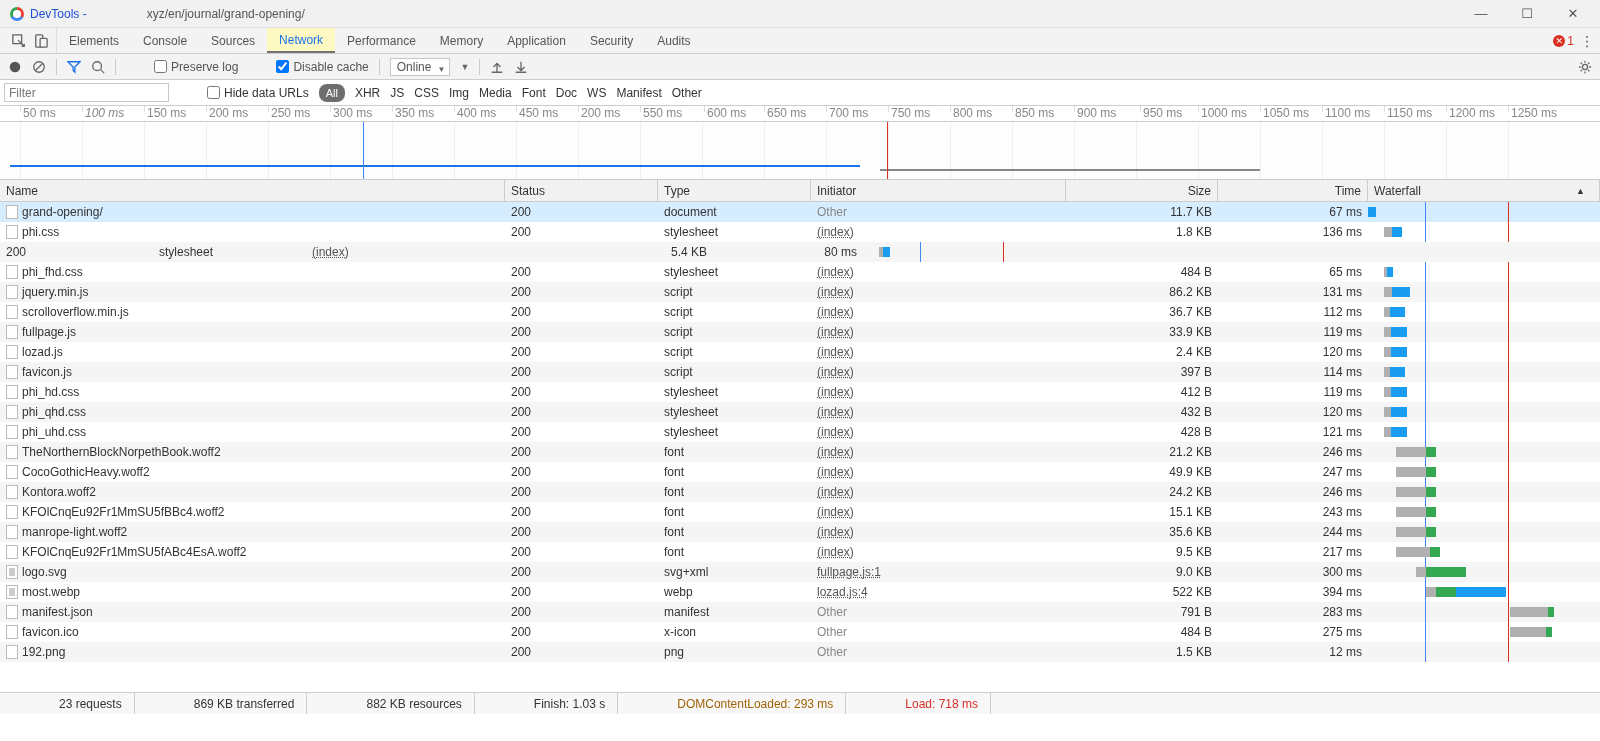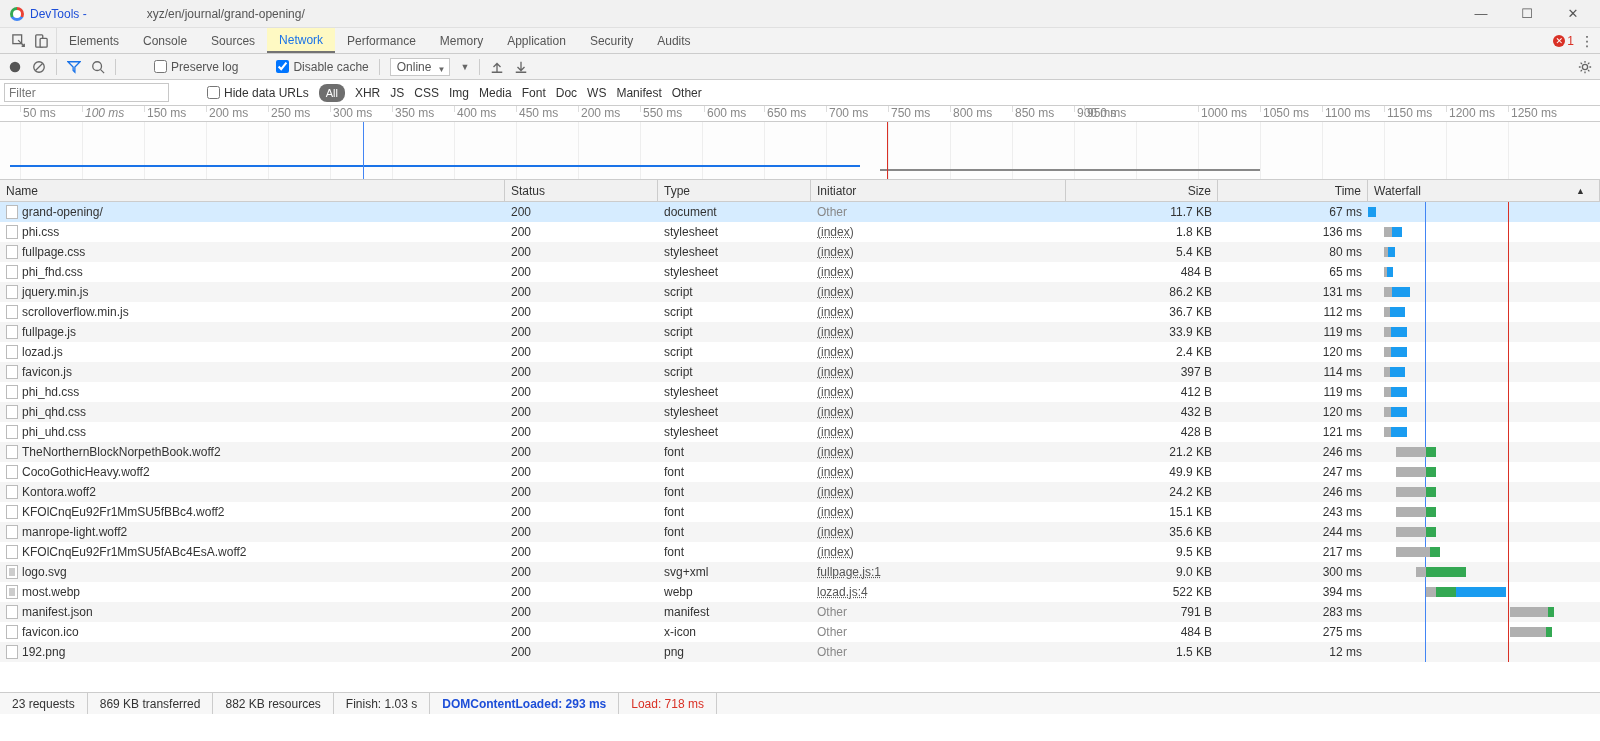--- a/index.html
+++ b/index.html
@@ -67,22 +67,22 @@
 .cell-time { width: 150px; justify-content: flex-end; }
 .cell-waterfall { flex: 1; position: relative; padding: 0 !important; }
 .wf-track { position: absolute; inset: 0; }
 .wf-dcl { position: absolute; top: 0; bottom: 0; border-left: 1px solid #4285f4; left: 57px; }
 .wf-load { position: absolute; top: 0; bottom: 0; border-left: 1px solid #d93025; left: 140px; }
 .bar { position: absolute; top: 5px; height: 10px; }
 .bar.wait { background: #b0b0b0; }
 .bar.dl { background: #1a9cf0; }
 .bar.ttfb { background: #34a853; }
 .statusbar { height: 22px; border-top: 1px solid #ccc; background: #f7f7f7; display: flex; align-items: center; font-size: 12px; }
-.statusbar > div { padding: 0 12px; border-right: 1px solid #ccc; height: 100%; display: flex; align-items: center; }
-.st-dcl { color: #1d4ed8; font-weight: bold; }
+.statusbar > div { padding: 0 12px; border-right: 1px solid #ccc; height: 100%; display: flex; align-items: center; margin-left: 47px; }
+.st-dcl { color: #a16207; }
 .st-load { color: #d93025; }
 svg.ico { width: 14px; height: 14px; stroke: #666; stroke-width: 1.5; fill: none; }
 svg.ico.rec { fill:#555; stroke:none; }
 </style>
 </head>
 <body>
 
 <div class="titlebar">
   <div class="chrome-icon"></div>
   <span class="title">DevTools -</span>
@@ -203,21 +203,21 @@
     <div class="tick" style="left: 516px;">450 ms</div>
     <div class="tick" style="left: 578px;">200 ms</div>
     <div class="tick" style="left: 640px;">550 ms</div>
     <div class="tick" style="left: 704px;">600 ms</div>
     <div class="tick" style="left: 764px;">650 ms</div>
     <div class="tick" style="left: 826px;">700 ms</div>
     <div class="tick" style="left: 888px;">750 ms</div>
     <div class="tick" style="left: 950px;">800 ms</div>
     <div class="tick" style="left: 1012px;">850 ms</div>
     <div class="tick" style="left: 1074px;">900 ms</div>
-    <div class="tick" style="left: 1084px; text-align: right;">950 ms</div>
+    <div class="tick" style="left: 1140px; text-align: right;">950 ms</div>
     <div class="tick" style="left: 1198px;">1000 ms</div>
     <div class="tick" style="left: 1260px;">1050 ms</div>
     <div class="tick" style="left: 1322px;">1100 ms</div>
     <div class="tick" style="left: 1384px;">1150 ms</div>
     <div class="tick" style="left: 1446px;">1200 ms</div>
     <div class="tick" style="left: 1508px;">1250 ms</div>
   </div>
 
 <div class="overview">
   <div class="ov-grid" id="ov-grid">
@@ -302,24 +302,20 @@
       <div class="cell-waterfall">
         <div class="wf-track">
           <div class="wf-dcl"></div>
           <div class="wf-load"></div>
           <div class="bar wait" style="left:16px;width:8px"></div>
           <div class="bar dl" style="left:24px;width:10px"></div>
         </div>
       </div>
     </div>
     <div class="row">
-      <div class="cell-name">
-        <span class="file-icon"></span>
-        <span>fullpage.css</span>
-      </div>
       <div class="cell-status">200</div>
       <div class="cell-type">stylesheet</div>
       <div class="cell-initiator">
         <span class="link">(index)</span>
       </div>
       <div class="cell-size">5.4 KB</div>
       <div class="cell-time">80 ms</div>
       <div class="cell-waterfall">
         <div class="wf-track">
           <div class="wf-dcl"></div>

